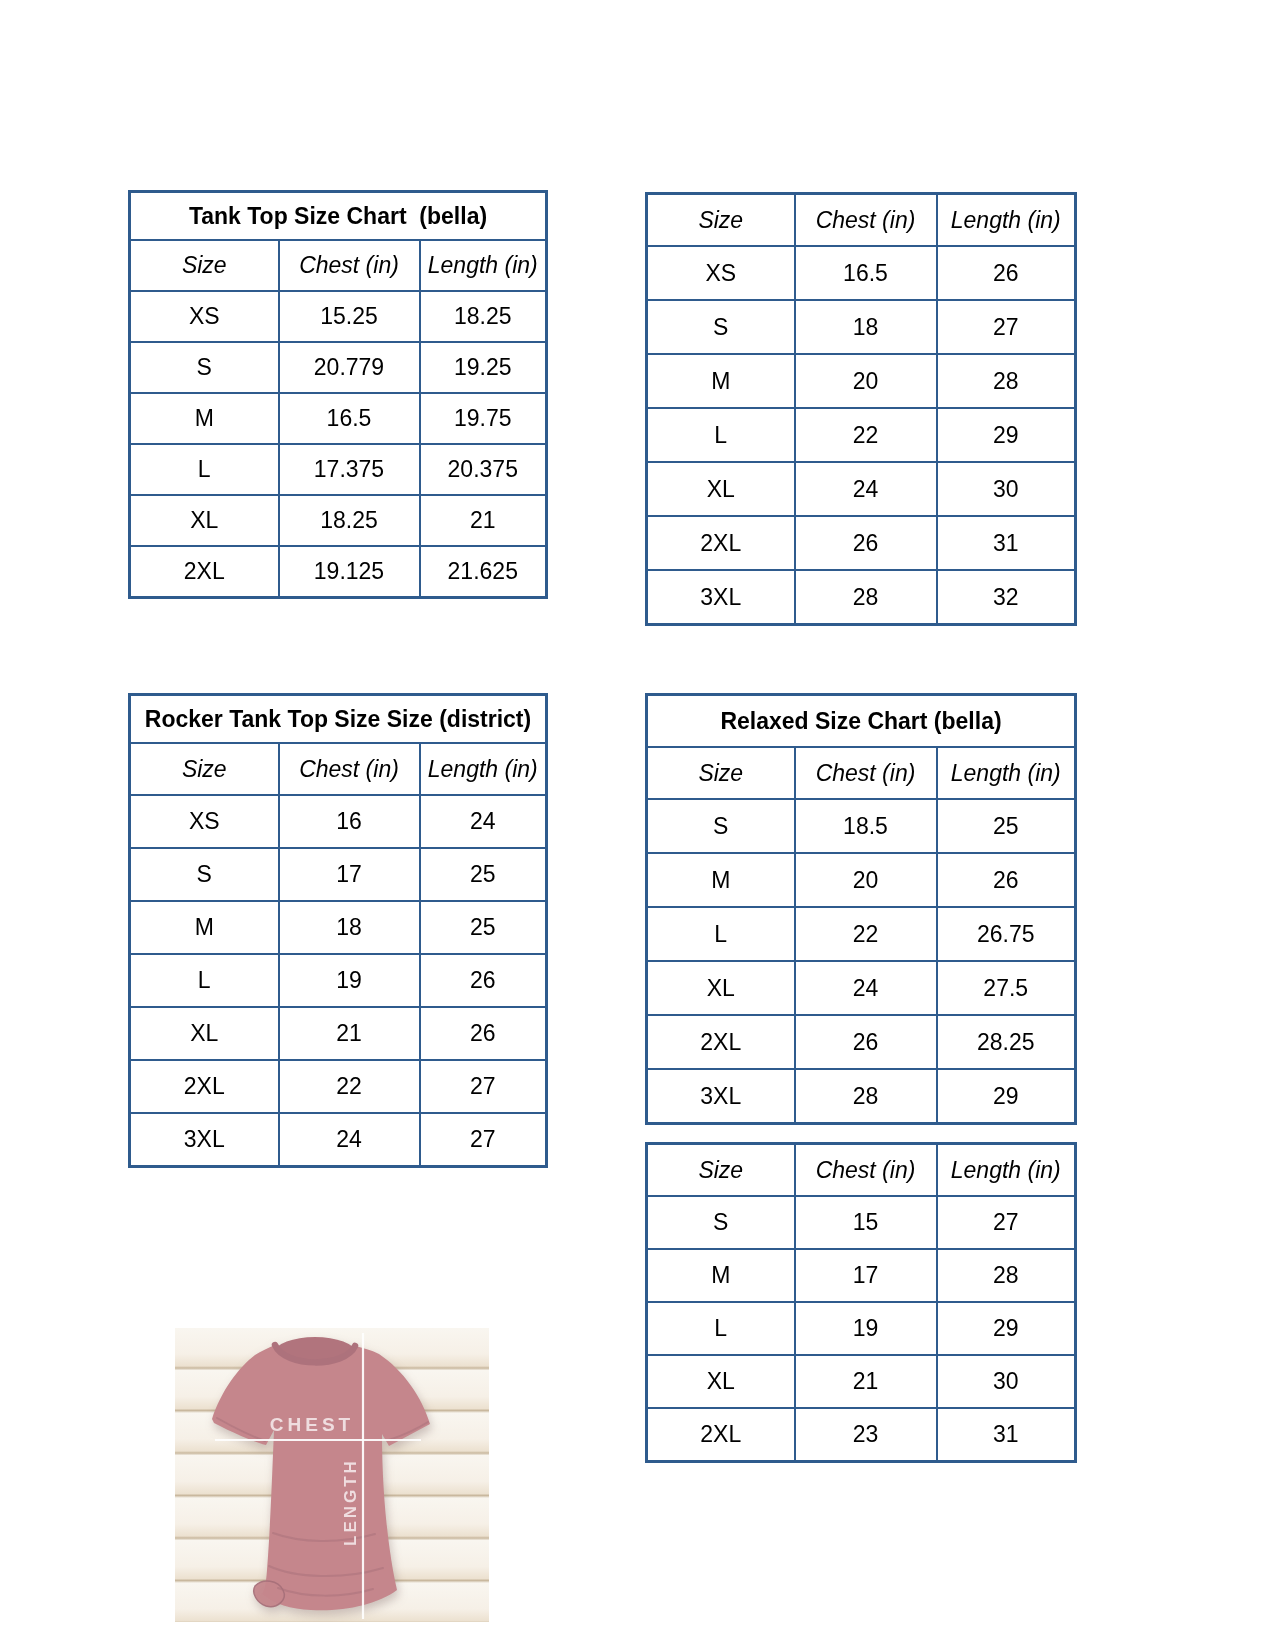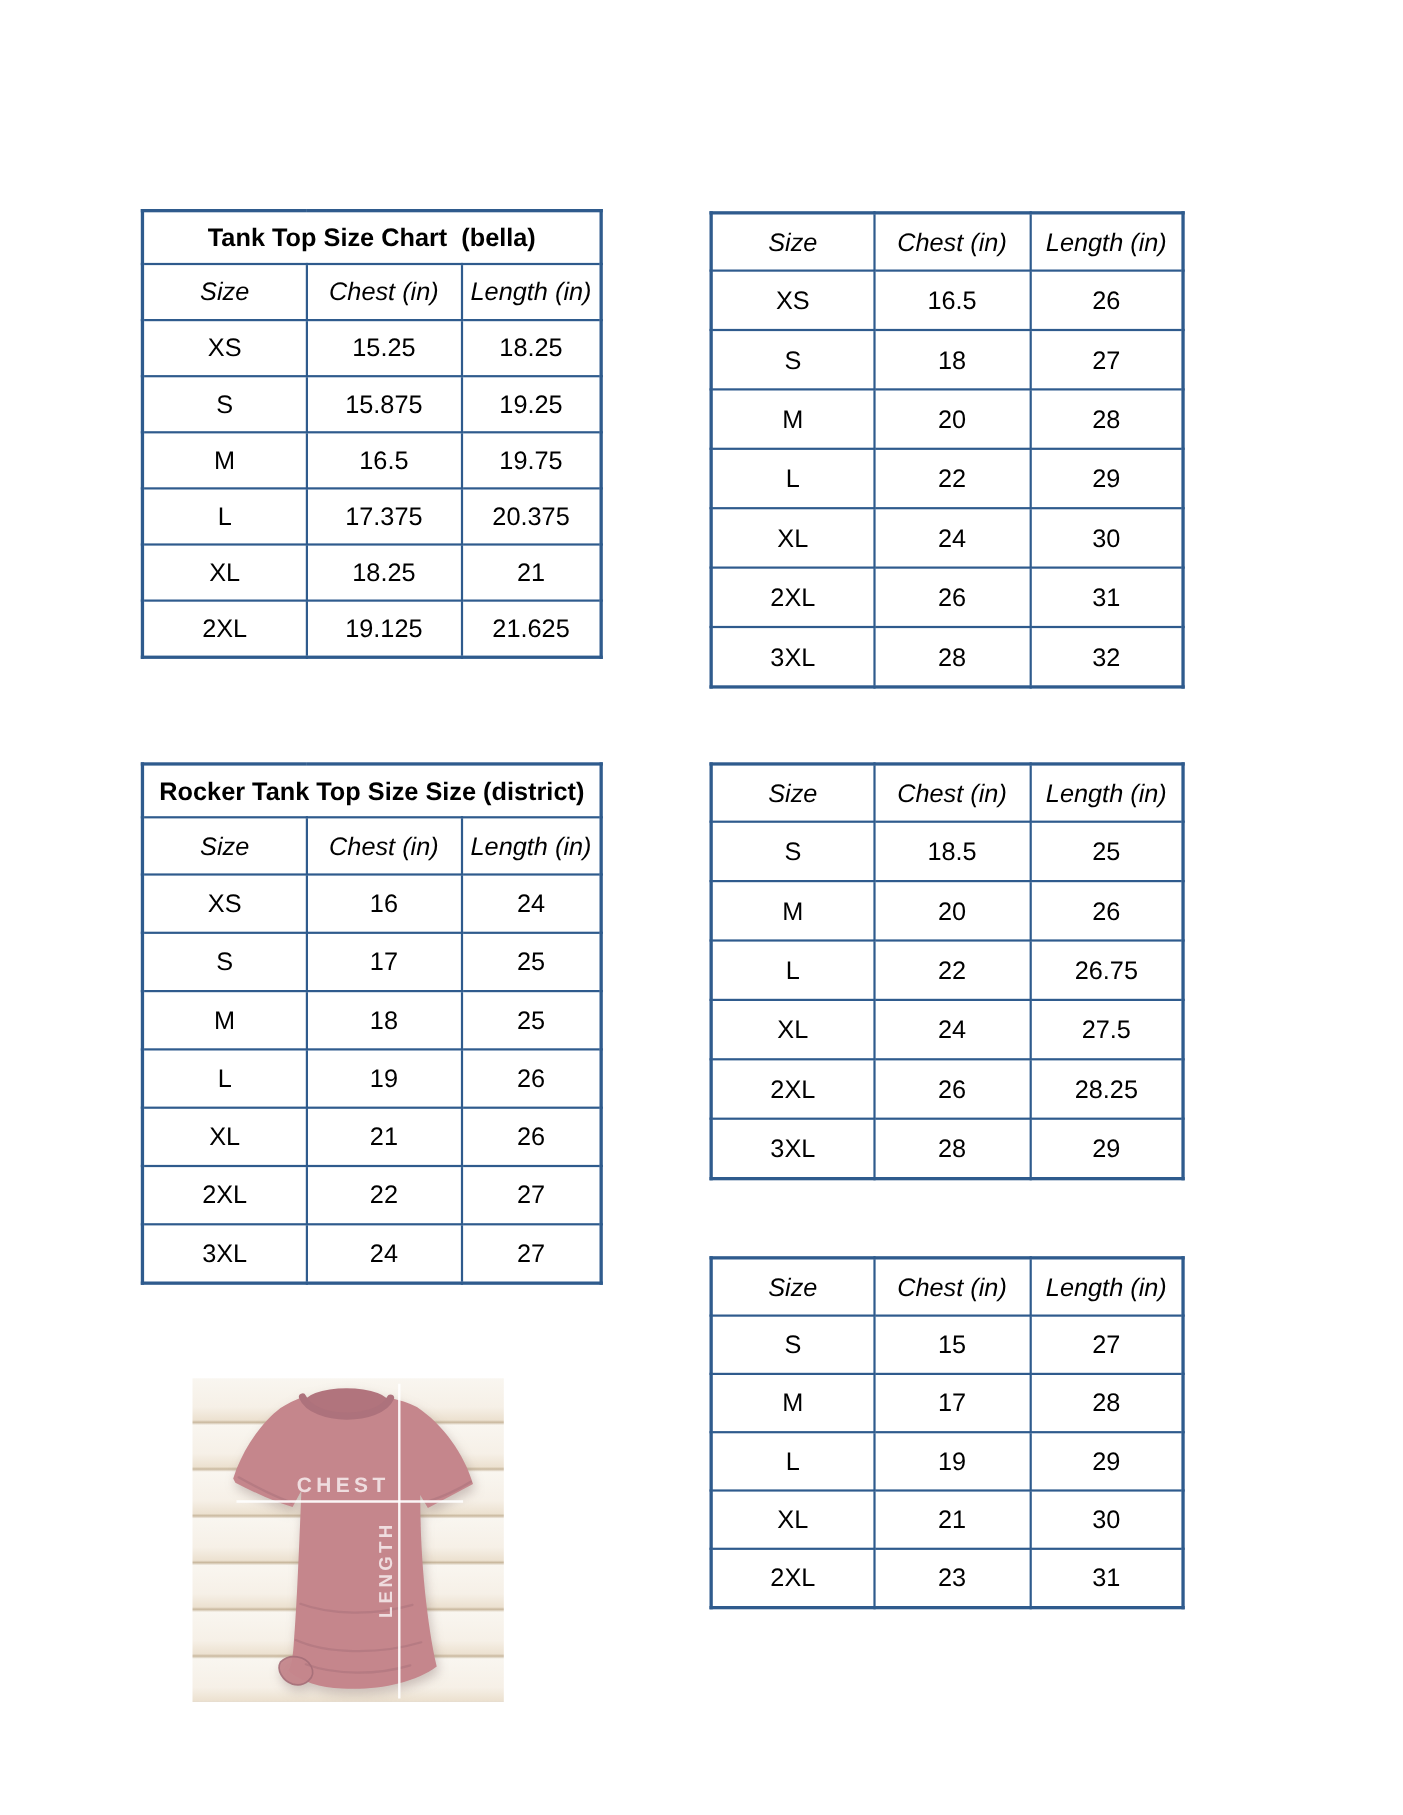--- a/index.html
+++ b/index.html
@@ -35,21 +35,21 @@
   col.c2{width:var(--c2);}
   col.c3{width:var(--c3);}
   #t1{left:128px;top:190px;width:417px;--title-h:46px;--head-h:49px;--row-h:49px;}
   #t2{left:645px;top:192px;width:429px;--title-h:50px;--head-h:50px;--row-h:52px;}
   #t3{left:128px;top:693px;width:417px;--title-h:46px;--head-h:50px;--row-h:51px;}
   #t4{left:645px;top:693px;width:429px;--title-h:50px;--head-h:50px;--row-h:52px;}
   #t5{left:645px;top:1142px;width:429px;--title-h:50px;--head-h:50px;--row-h:51px;}
 
   .photo{
     position:absolute;
-    left:175px;top:1253px;width:283px;height:294px;
+    left:175px;top:1328px;width:314px;height:294px;
     overflow:hidden;
     background:
       repeating-linear-gradient(180deg,
         #f9f6f0 0px, #f6f0e7 26px, #ece1d0 38px, #c9b89e 40px, #f9f6f0 42.5px);
   }
   .photo svg{display:block;}
   .shirt-g{filter:drop-shadow(2px 5px 5px rgba(90,60,60,0.28));}
   .collar{stroke:#ad727c;stroke-width:6.5;fill:none;stroke-linecap:round;}
   .neck-hole{fill:#b1747d;}
   .wrinkle{stroke:#a7707a;stroke-width:2;fill:none;opacity:.5;stroke-linecap:round;}
@@ -81,21 +81,21 @@
             <td class="header-cell">Chest (in)</td>
             <td class="header-cell">Length (in)</td>
           </tr>
           <tr>
             <td class="data-cell">XS</td>
             <td class="data-cell">15.25</td>
             <td class="data-cell">18.25</td>
           </tr>
           <tr>
             <td class="data-cell">S</td>
-            <td class="data-cell">15.875</td>
+            <td class="data-cell">20.779</td>
             <td class="data-cell">19.25</td>
           </tr>
           <tr>
             <td class="data-cell">M</td>
             <td class="data-cell">16.5</td>
             <td class="data-cell">19.75</td>
           </tr>
           <tr>
             <td class="data-cell">L</td>
             <td class="data-cell">17.375</td>
@@ -223,20 +223,23 @@
     </div>
 
   <div id="t4" class="size-chart t-right">
       <table>
         <colgroup>
           <col class="c1">
           <col class="c2">
           <col class="c3">
         </colgroup>
         <tbody>
+          <tr>
+            <td class="title-cell" colspan="3">Relaxed Size Chart (bella)</td>
+          </tr>
           <tr>
             <td class="header-cell">Size</td>
             <td class="header-cell">Chest (in)</td>
             <td class="header-cell">Length (in)</td>
           </tr>
           <tr>
             <td class="data-cell">S</td>
             <td class="data-cell">18.5</td>
             <td class="data-cell">25</td>
           </tr>

